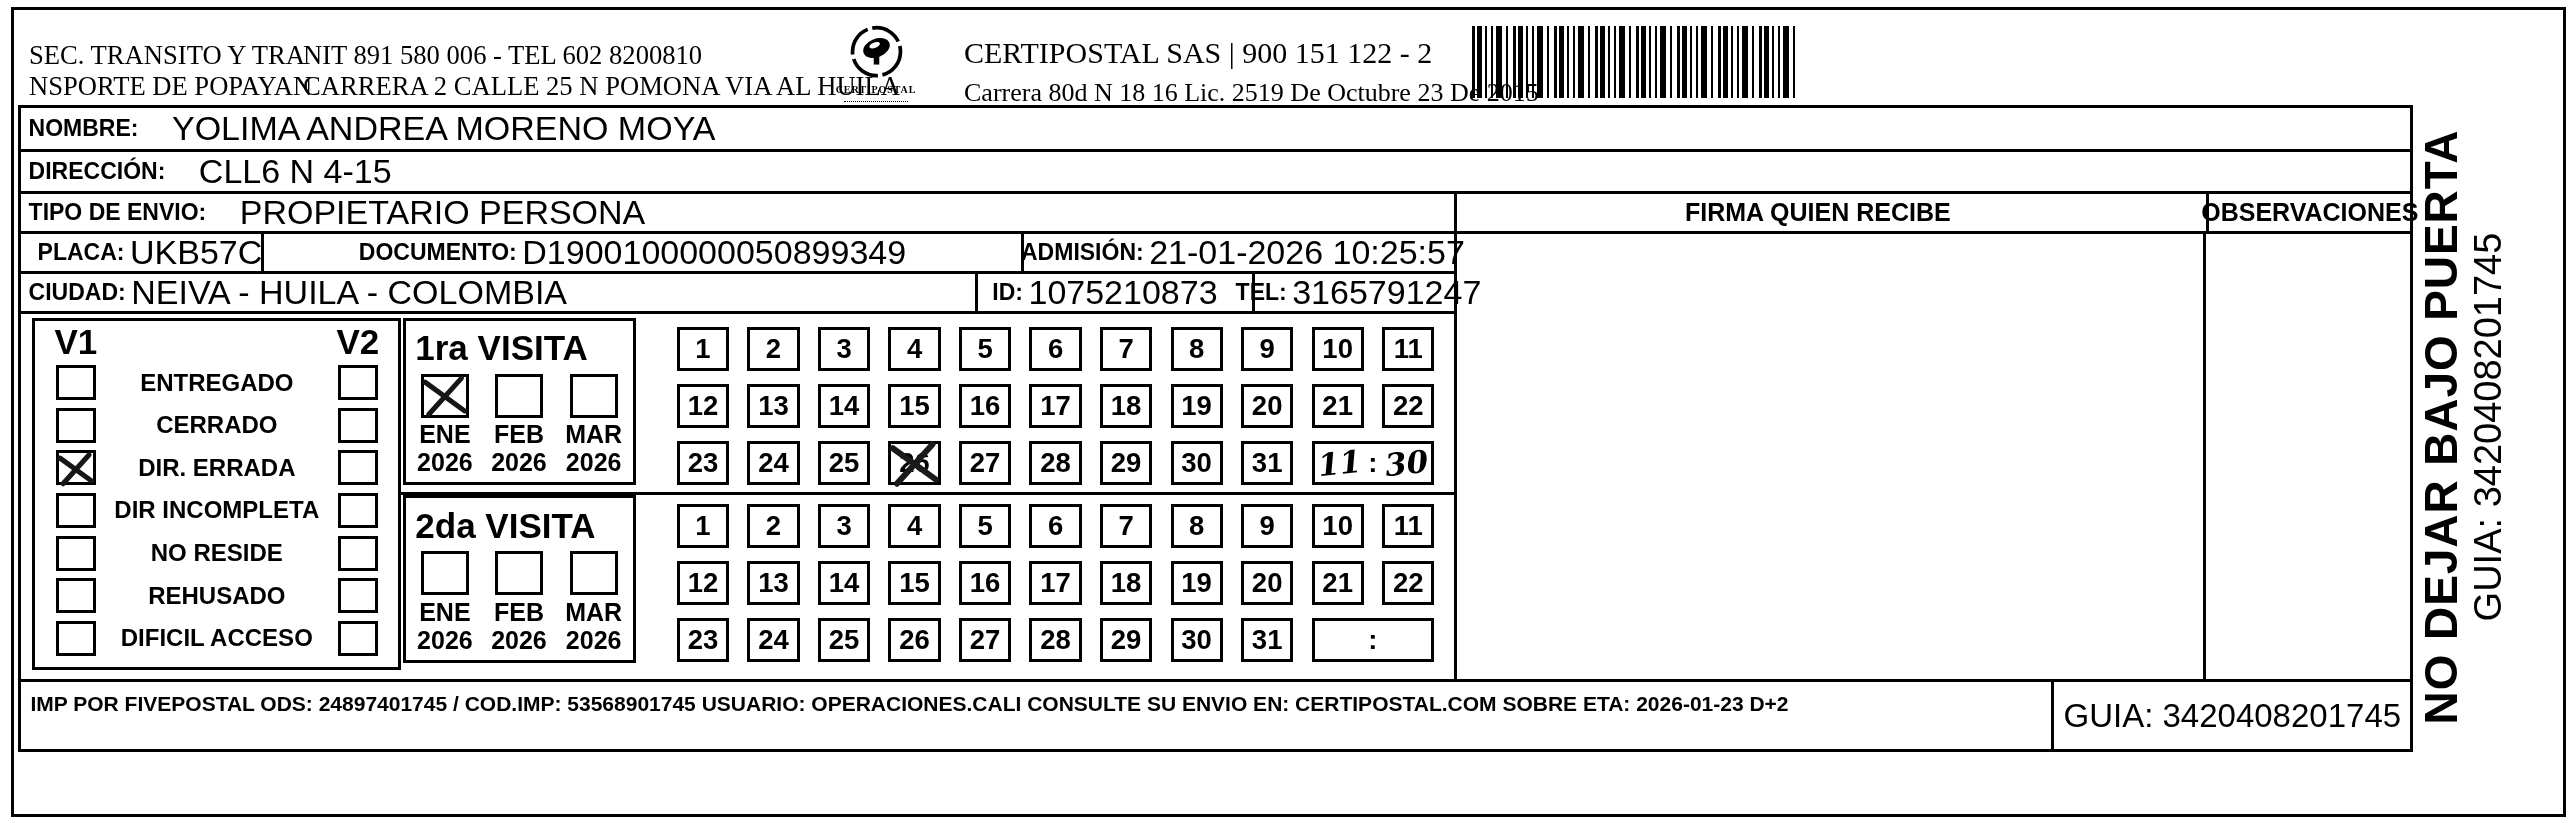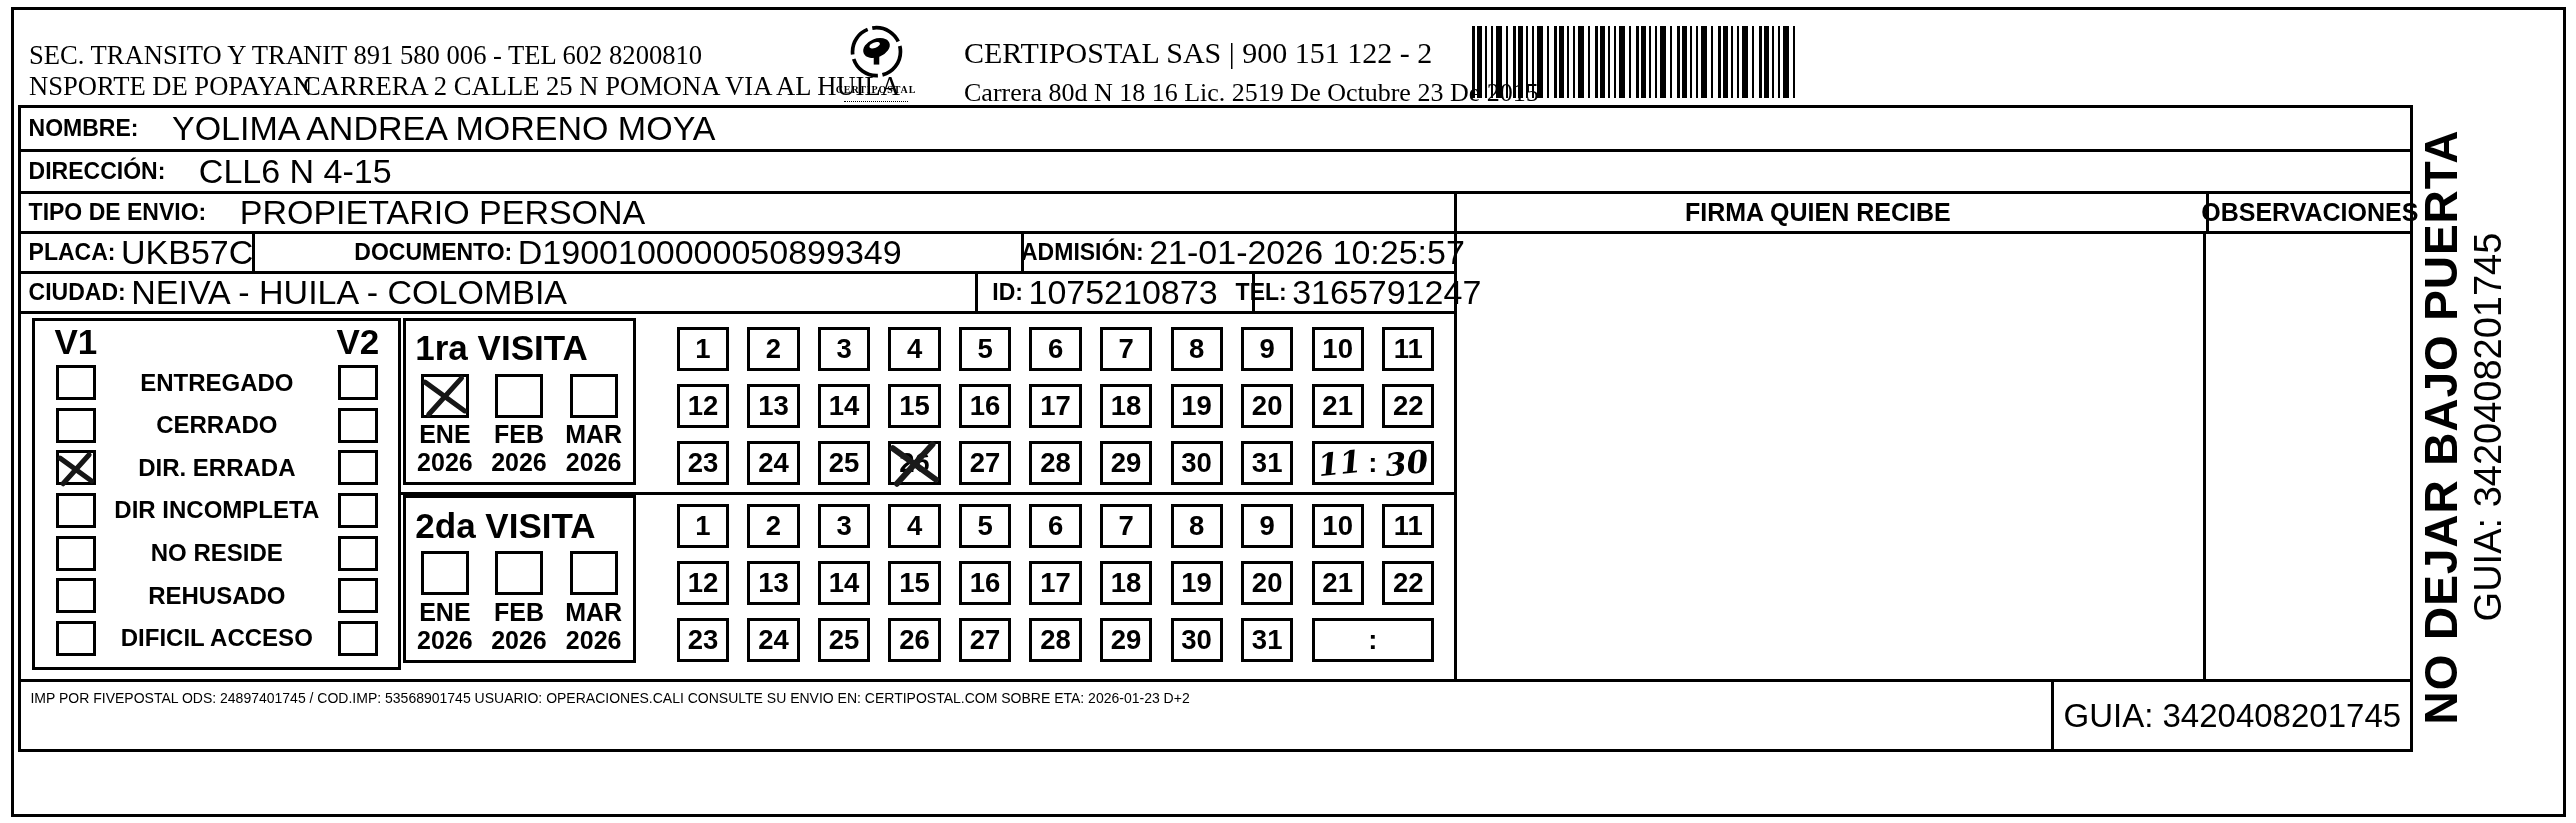--- a/index.html
+++ b/index.html
@@ -32,21 +32,21 @@
   .bl{border-left:3.7px solid #000;justify-content:center;}
   .lab{font-weight:bold;font-size:23px;padding:0 5.5px 0 7.3px;white-space:nowrap;}
   .val{font-size:34px;white-space:nowrap;}
   .row-nombre{height:44px;}
   .row-direccion{height:42px;}
   .main-zone{flex:1;display:flex;min-height:0;}
   .left-col{width:1433px;display:flex;flex-direction:column;box-sizing:border-box;}
   .right-col{flex:1;border-left:3.7px solid #000;display:flex;flex-direction:column;box-sizing:border-box;}
   .row-tipo,.row-placa,.row-ciudad,.row-colheads{height:40px;}
   .cell{display:flex;align-items:center;box-sizing:border-box;height:100%;}
-  .cell-placa{width:203px;}
+  .cell-placa{width:203px;margin-left:9px;}
   .cell-documento{flex:1;}
   .cell-admision{width:433px;}
   .cell-ciudad{flex:1;}
   .cell-id{width:249px;}
   .cell-tel{width:202px;}
   .colhead{font-weight:bold;font-size:25px;justify-content:center;}
   .colhead-firma{flex:1;}
   .colhead-obs{width:204px;}
   .right-body{flex:1;display:flex;min-height:0;}
   .firma-area{flex:1;}
@@ -84,21 +84,21 @@
   .xmark::before,.xmark::after{content:"";position:absolute;left:-14%;right:-14%;top:46%;height:4.6px;
      background:#161616;border-radius:2.8px;}
   .xmark::before{transform:rotate(36deg);}
   .xmark::after{transform:rotate(-48deg);}
   .day-cell .xmark::before,.day-cell .xmark::after{height:5.5px;background:#1a1a1a;}
 
   
   .row-contenido{border-top:3.7px solid #000;height:70px;display:flex;box-sizing:border-box;}
   .cont-text{flex:1;padding:7.3px 9.2px 5.5px 9.2px;line-height:1.4;box-sizing:border-box;overflow:hidden;}
   .cont-line1{font-size:20px;white-space:nowrap;}
-  .cont-line2{font-size:14px;font-weight:normal;white-space:nowrap;}
+  .cont-line2{font-size:21px;font-weight:bold;white-space:nowrap;}
   .guia-cell{width:359px;border-left:3.7px solid #000;display:flex;align-items:center;justify-content:center;
      font-size:33px;white-space:nowrap;box-sizing:border-box;}
 
   
   .side-text{position:absolute;left:2164px;top:358px;width:642px;height:138px;
      transform:rotate(-90deg);text-align:center;line-height:1.1;}
   .side-warning{font-size:46px;font-weight:bold;letter-spacing:0.9px;white-space:nowrap;}
   .side-guia{font-size:38px;white-space:nowrap;margin-top:1.8px;}
 </style>
 </head>

